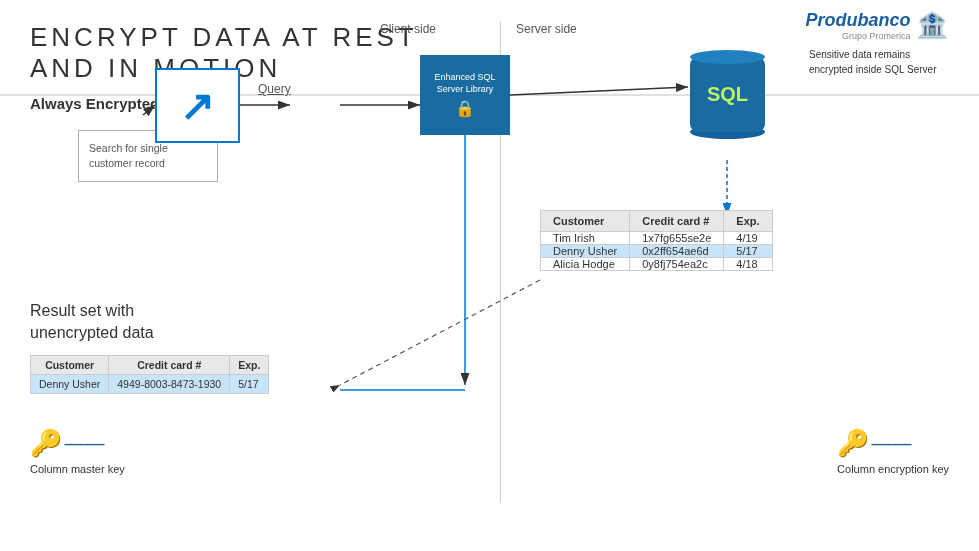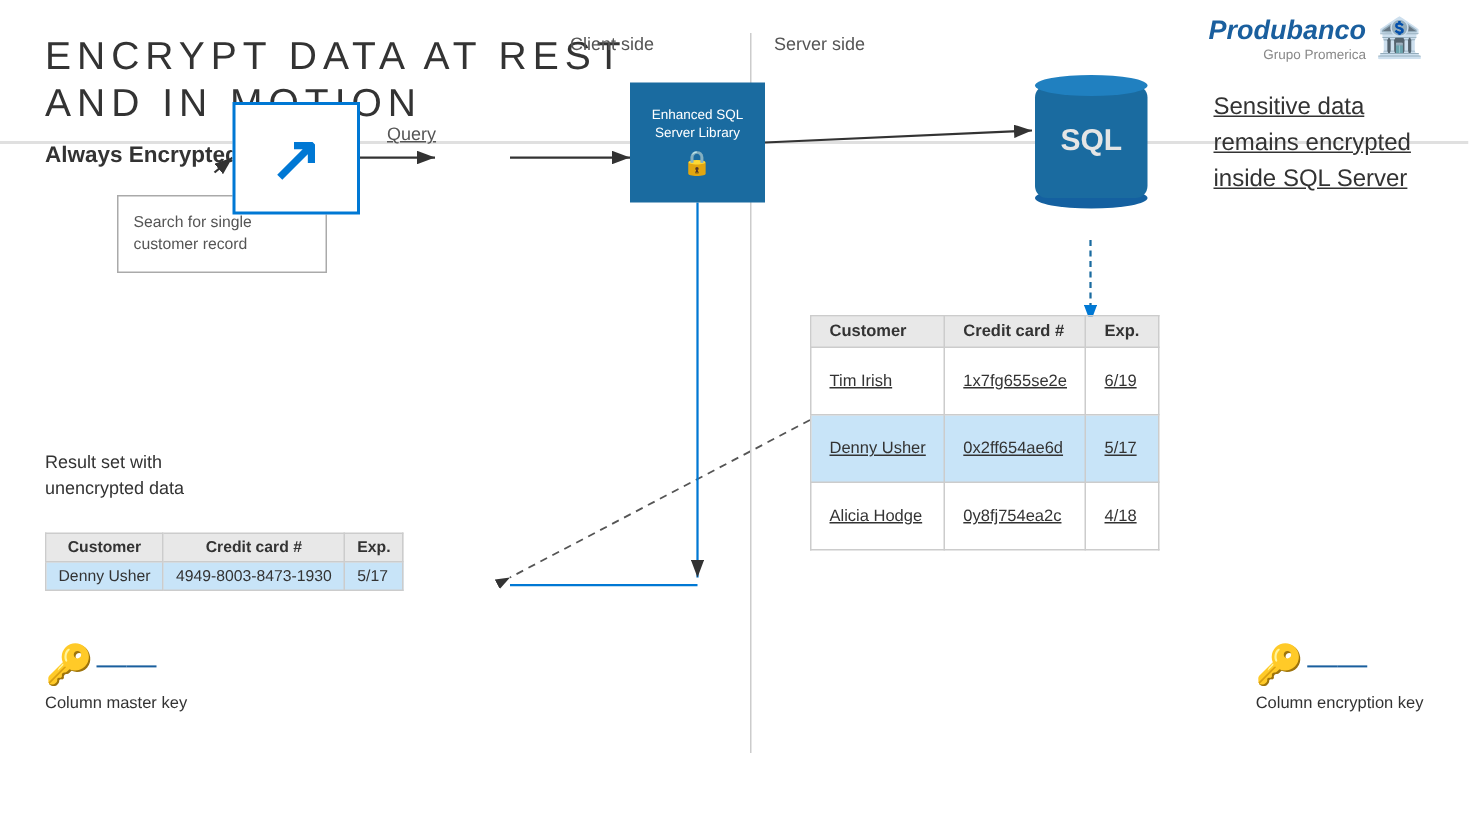--- a/index.html
+++ b/index.html
@@ -69,21 +69,21 @@
       font-size: 12px;
       color: #555;
       text-decoration: underline;
     }
 
     
     .result-set-label {
       position: absolute;
       left: 30px;
       top: 300px;
-      font-size: 12px;
+      font-size: 16px;
       color: #333;
       line-height: 1.4;
     }
 
     
     .small-table {
       position: absolute;
       left: 30px;
       top: 355px;
       border-collapse: collapse;
@@ -203,26 +203,25 @@
       height: 14px;
       background: #1460a0;
       border-radius: 50%;
       margin-top: -7px;
     }
 
     
     .sensitive-text {
       position: absolute;
       right: 30px;
-      top: 60px;
-      font-size: 16px;
+      top: 47px;
+      font-size: 10px;
       color: #333;
       line-height: 1.5;
       width: 140px;
-      text-decoration: underline;
     }
 
     
     .right-table-section {
       position: absolute;
       left: 540px;
       top: 210px;
     }
     .data-set-header {
       display: flex;
@@ -247,24 +246,23 @@
     }
     .big-table th {
       background: #e8e8e8;
       padding: 4px 12px;
       border: 1px solid #ccc;
       font-weight: 600;
       color: #333;
       text-align: left;
     }
     .big-table td {
-      padding: 16px 12px;
+      padding: 0 12px;
       border: 1px solid #ccc;
       color: #333;
-      text-decoration: underline;
     }
     .big-table tr.highlight td {
       background: #c8e4f8;
     }
 
     
     .key-right {
       position: absolute;
       right: 30px;
       top: 428px;
@@ -372,21 +370,21 @@
 <div class="query-label">Query</div>
 
 <div class="sql-library-box">
   <div class="lib-title">Enhanced SQL Server Library</div>
   <div class="lock-icon">🔒</div>
 </div>
 
 <div class="sql-cylinder">
   <div class="cylinder-top"></div>
   <div class="cylinder-body">
-    <span style="color:#e5e5e5; font-size:20px; font-weight:bold;">SQL</span>
+    <span style="color:#bef264; font-size:20px; font-weight:bold;">SQL</span>
   </div>
   <div class="cylinder-bottom"></div>
 </div>
 
 <div class="sensitive-text">
   <span>Sensitive data remains encrypted inside SQL Server</span>
 </div>
 
 <div class="result-set-label">
   <span style="white-space:pre-line;">Result set with
@@ -425,21 +423,21 @@
       <tr>
         <th>Customer</th>
         <th>Credit card #</th>
         <th>Exp.</th>
       </tr>
     </thead>
     <tbody>
       <tr>
         <td>Tim Irish</td>
         <td>1x7fg655se2e</td>
-        <td>6/19</td>
+        <td>4/19</td>
       </tr>
       <tr class="highlight">
         <td>Denny Usher</td>
         <td>0x2ff654ae6d</td>
         <td>5/17</td>
       </tr>
       <tr>
         <td>Alicia Hodge</td>
         <td>0y8fj754ea2c</td>
         <td>4/18</td>

